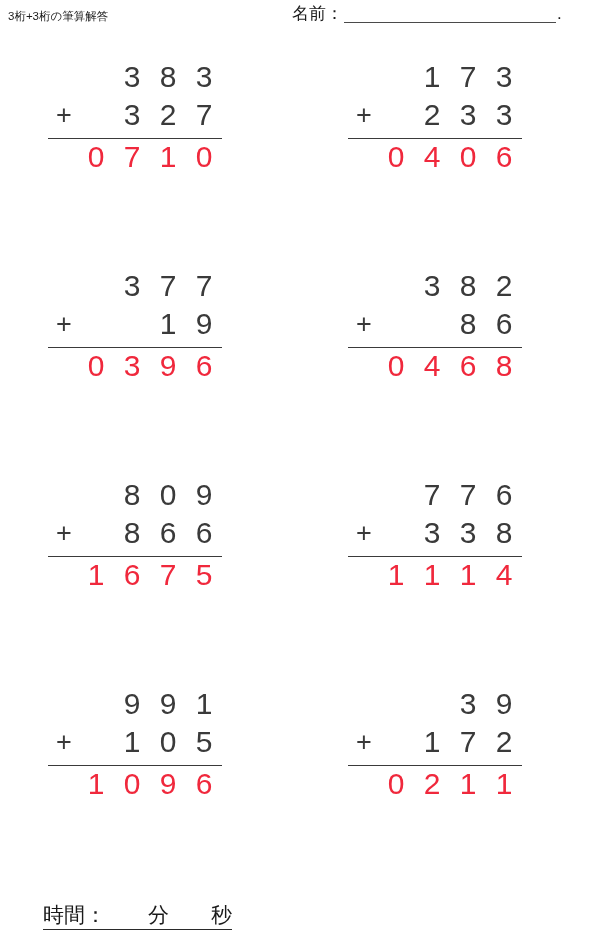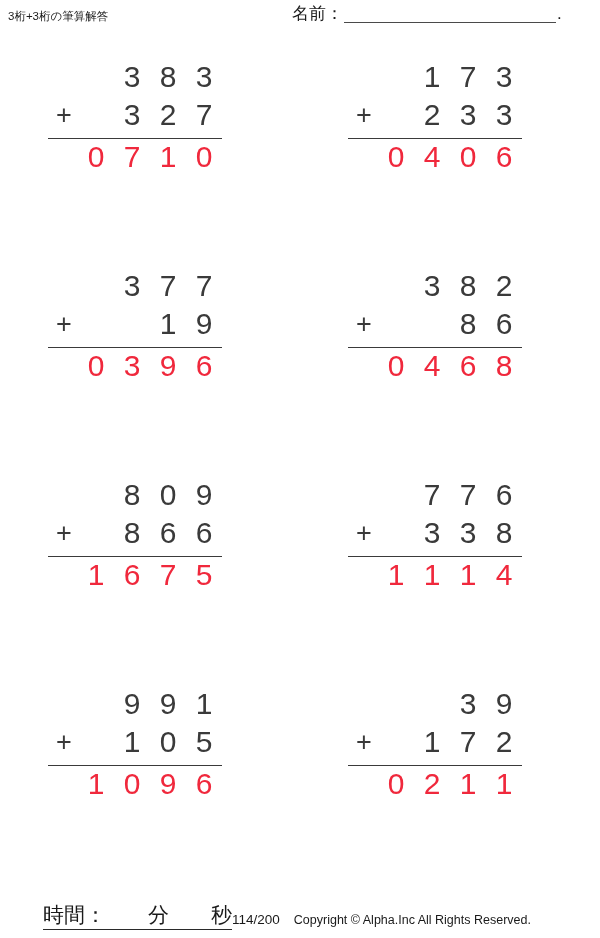--- a/index.html
+++ b/index.html
@@ -376,17 +376,13 @@
             <span class="digit">1</span>
             <span class="digit">1</span>
           </div>
         </div>
       </div>
     </div>
   </div>
 
 <div class="footer">
   <div class="time-block">時間：　　分　　秒</div>
-  <div class="copyright">
-    <span class="page-no">114/200</span>
-    <span class="copy-text">Copyright © Alpha.Inc All Rights Reserved.</span>
-  </div>
 </div>
 
 </body></html>

